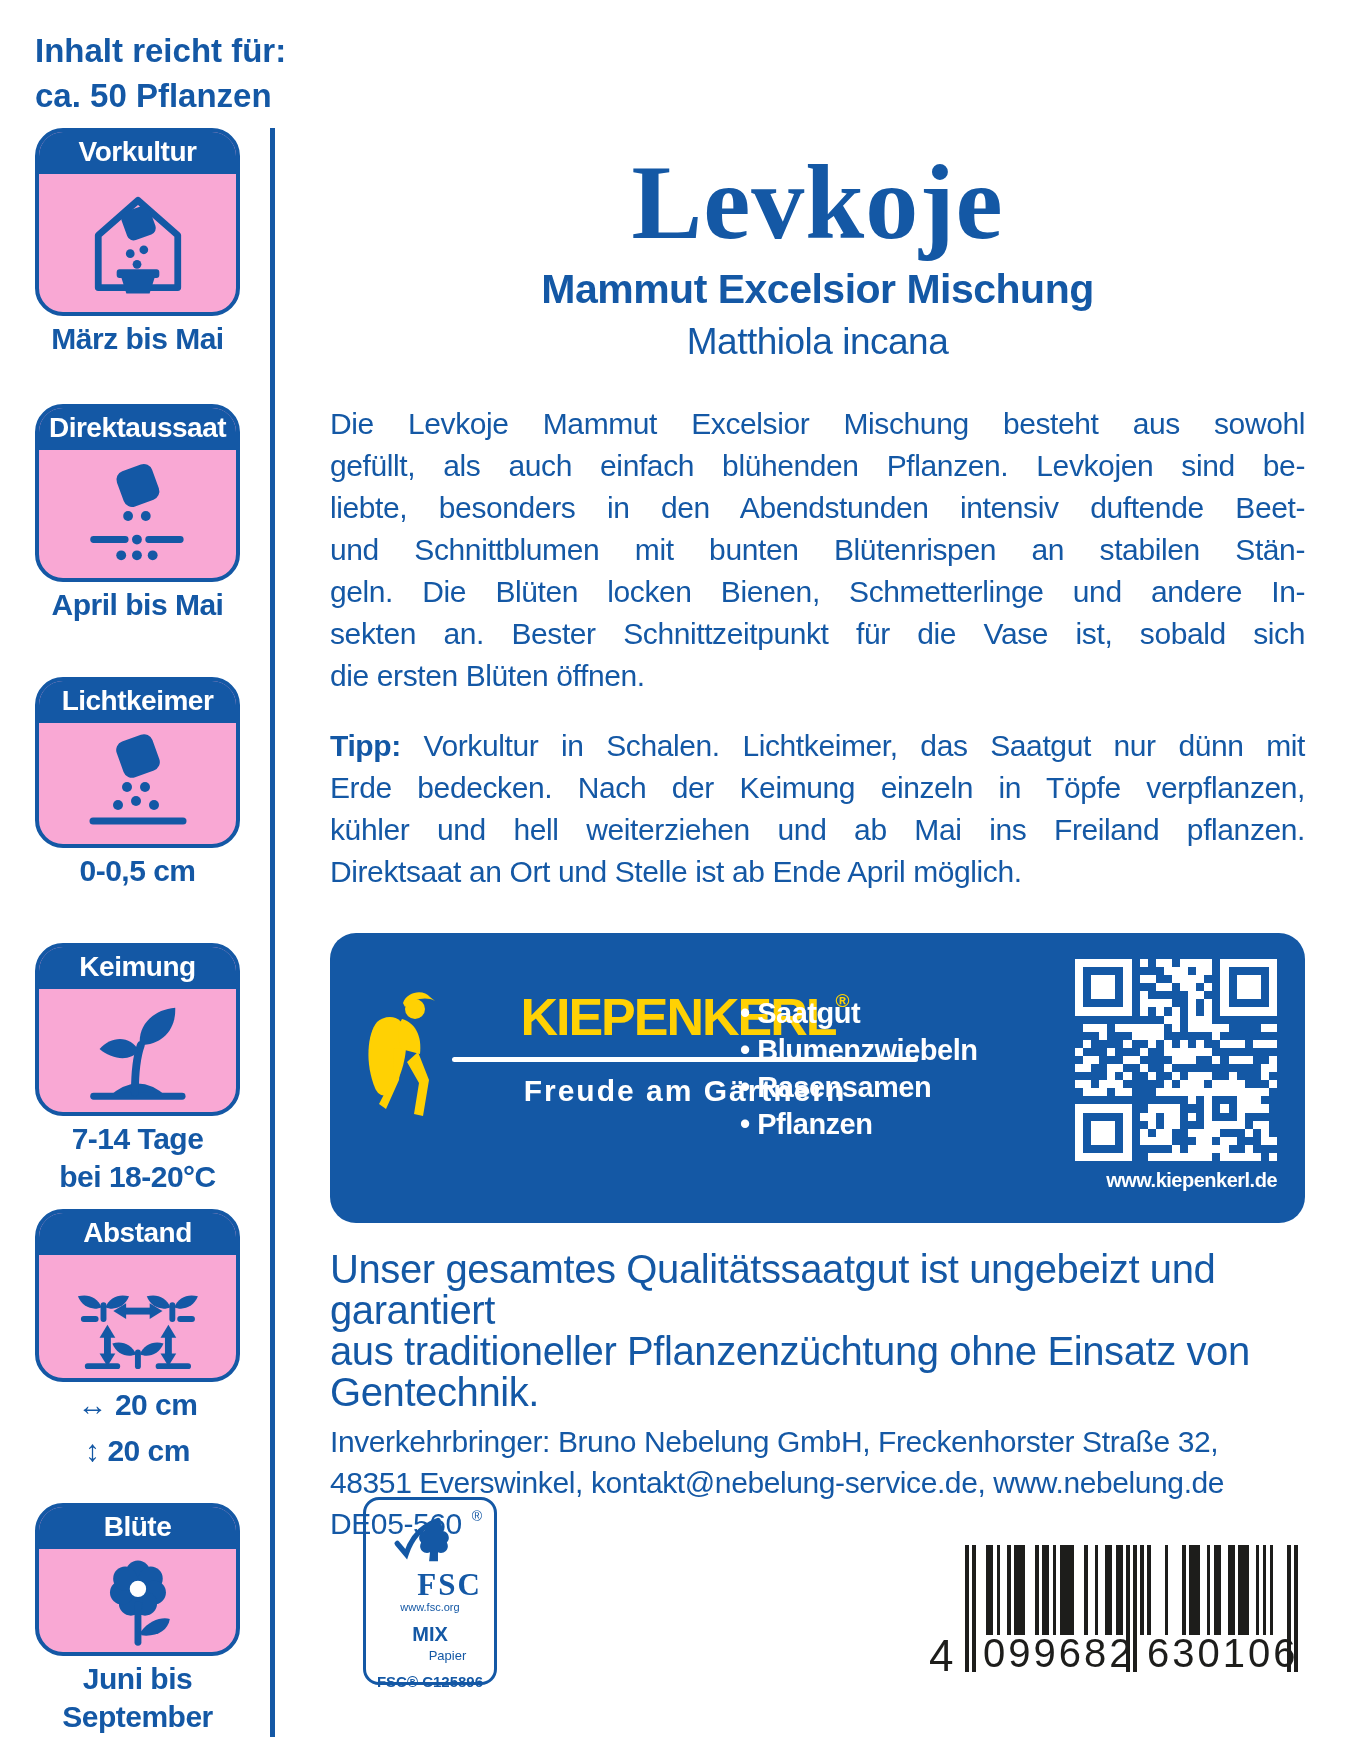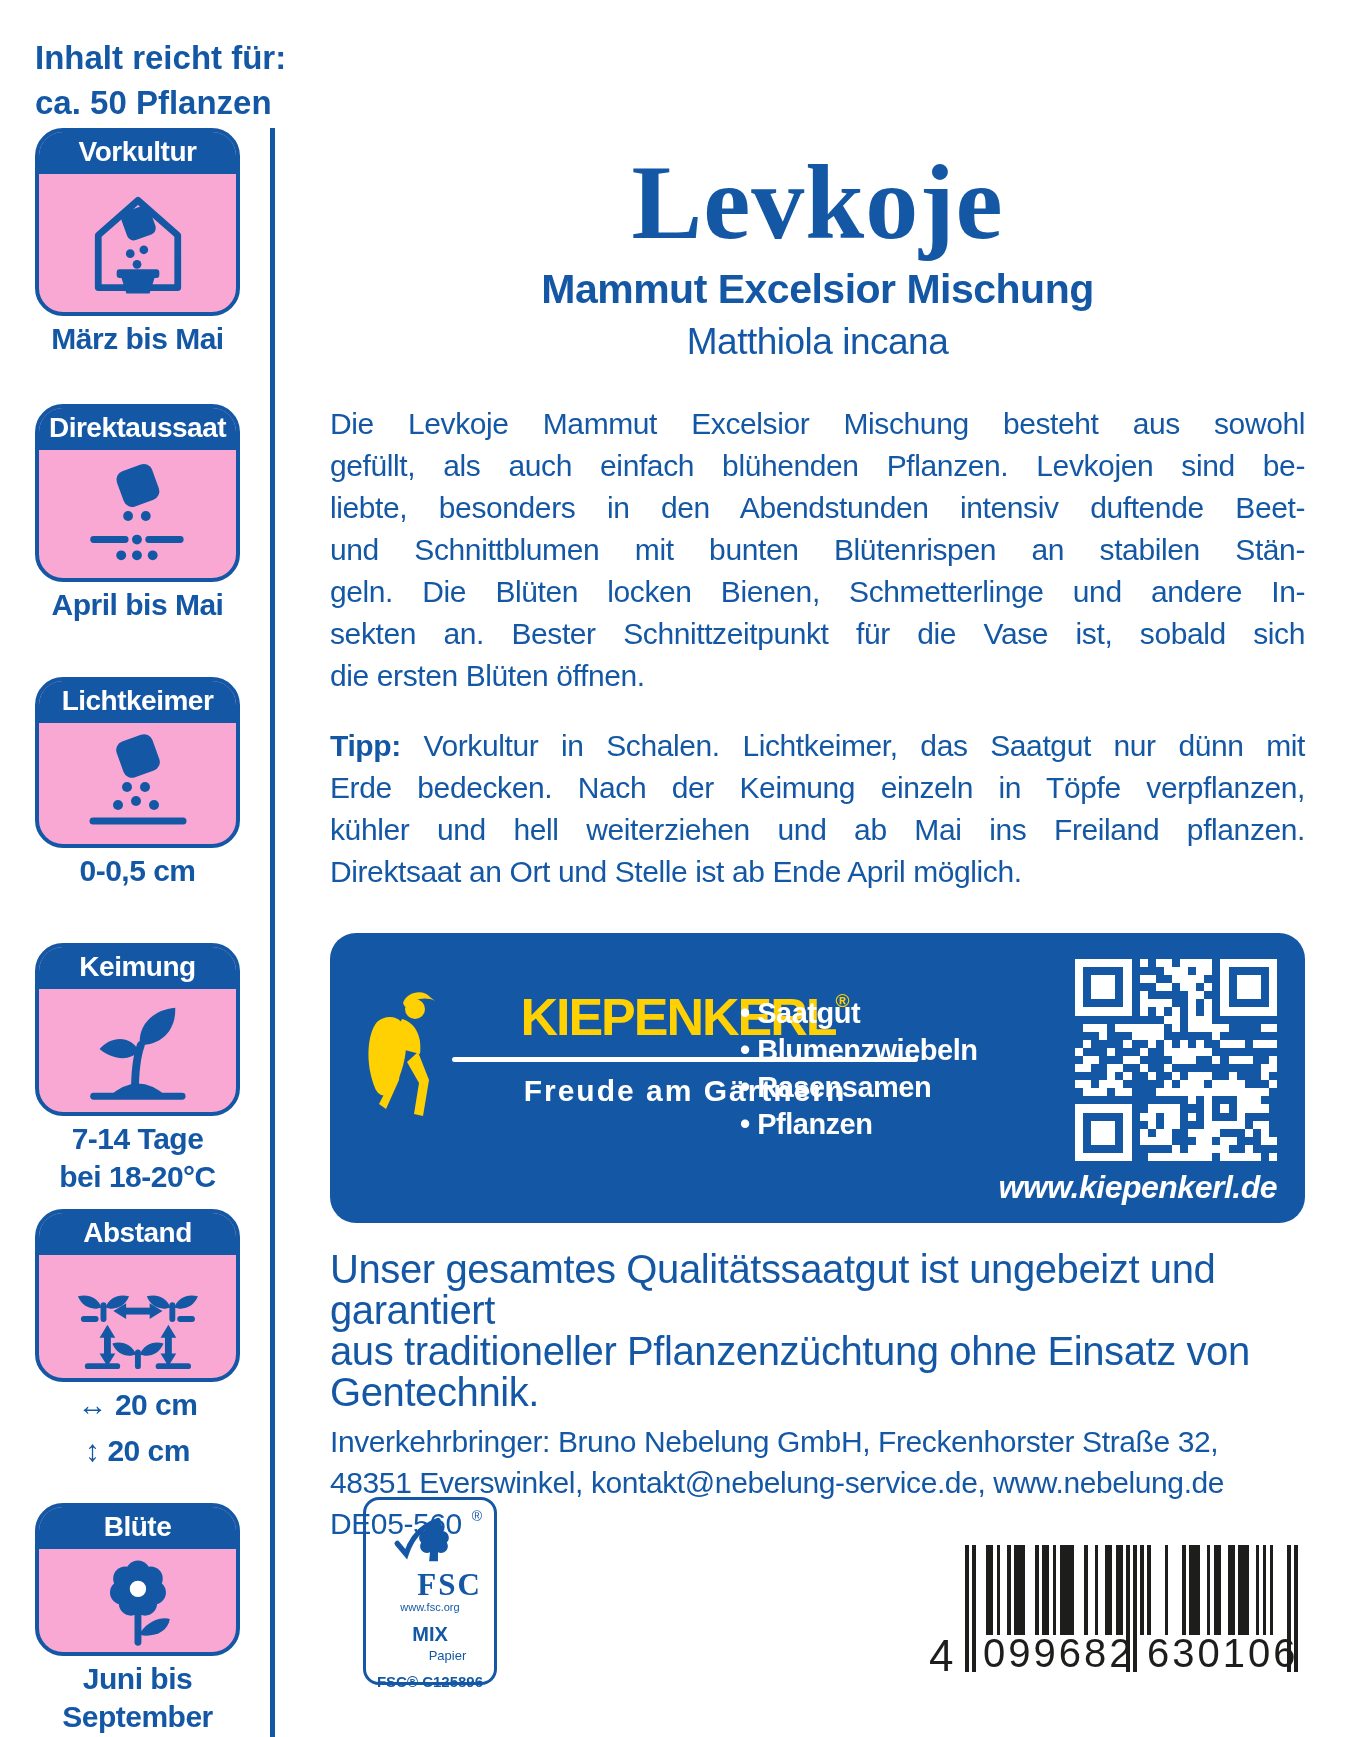--- a/index.html
+++ b/index.html
@@ -2,21 +2,21 @@
 <html style="--blue: #1458A5; --yellow: #FFD103; --bar: #1D1D1B;"><head>
 <meta charset="utf-8">
 <style>
   :root { --blue:#1458A5; --yellow:#FFD103; --bar:#1D1D1B; }
   * { margin:0; padding:0; box-sizing:border-box; }
   body { background:#fff; }
   .page { position:relative; width:1358px; height:1737px; background:#fff; overflow:hidden;
           font-family:"Liberation Sans","DejaVu Sans",sans-serif; color:var(--blue); }
 
   
-  .top-note { position:absolute; left:35px; top:35px; font-size:33px; font-weight:600; line-height:45px; }
+  .top-note { position:absolute; left:35px; top:28px; font-size:33px; font-weight:600; line-height:45px; }
 
   
   .divider { position:absolute; left:270px; top:128px; width:5px; height:1609px; background:var(--blue); }
 
   
   .sidebar { position:absolute; left:35px; top:128px; width:205px; }
   .card { border:4px solid var(--blue); border-radius:28px; overflow:hidden; background:#f9a8d4; }
   .card-head { background:var(--blue); color:#fff; font-weight:bold; font-size:28px; text-align:center;
                height:42px; line-height:40px; letter-spacing:-0.5px; }
   .card-body { display:flex; align-items:center; justify-content:center; }
@@ -44,21 +44,21 @@
   .logoblock { position:absolute; left:118px; top:58px; width:474px; text-align:center; }
   .brand { font-size:52px; font-weight:bold; color:var(--yellow); letter-spacing:-2px; line-height:1; white-space:nowrap; }
   .brand sup { font-size:19px; vertical-align:28px; letter-spacing:0; }
   .rule { height:5px; background:#fff; margin:14px 4px 12px 4px; border-radius:3px; }
   .slogan { font-size:30px; font-weight:bold; color:#fff; letter-spacing:2px; }
   .products { position:absolute; left:410px; top:62px; list-style:none; }
   .products li { color:#fff; font-size:29px; font-weight:bold; line-height:37px; letter-spacing:-0.5px; }
   .products li::before { content:"• "; }
   .qr { position:absolute; left:745px; top:26px; width:202px; height:202px; }
   .website { position:absolute; left:615px; top:236px; width:332px; text-align:right;
-             color:#fff; font-size:32px; font-weight:bold; letter-spacing:-0.5px;font-style:italic; }
+             color:#fff; font-size:20px; font-weight:bold; letter-spacing:-0.5px; }
 
   
   .quality { margin-top:26px; font-size:40px; line-height:41px; letter-spacing:-0.4px; }
   .quality .boldline { font-weight:bold; }
   .distrib { margin-top:8px; font-size:30px; line-height:41px; letter-spacing:-0.4px; }
 
   
   .fsc { position:absolute; left:363px; top:1497px; width:134px; height:188px; border:3px solid var(--blue);
          border-radius:16px; text-align:center; padding-top:8px; }
   .fsc-reg { position:absolute; top:8px; right:12px; font-size:14px; }

